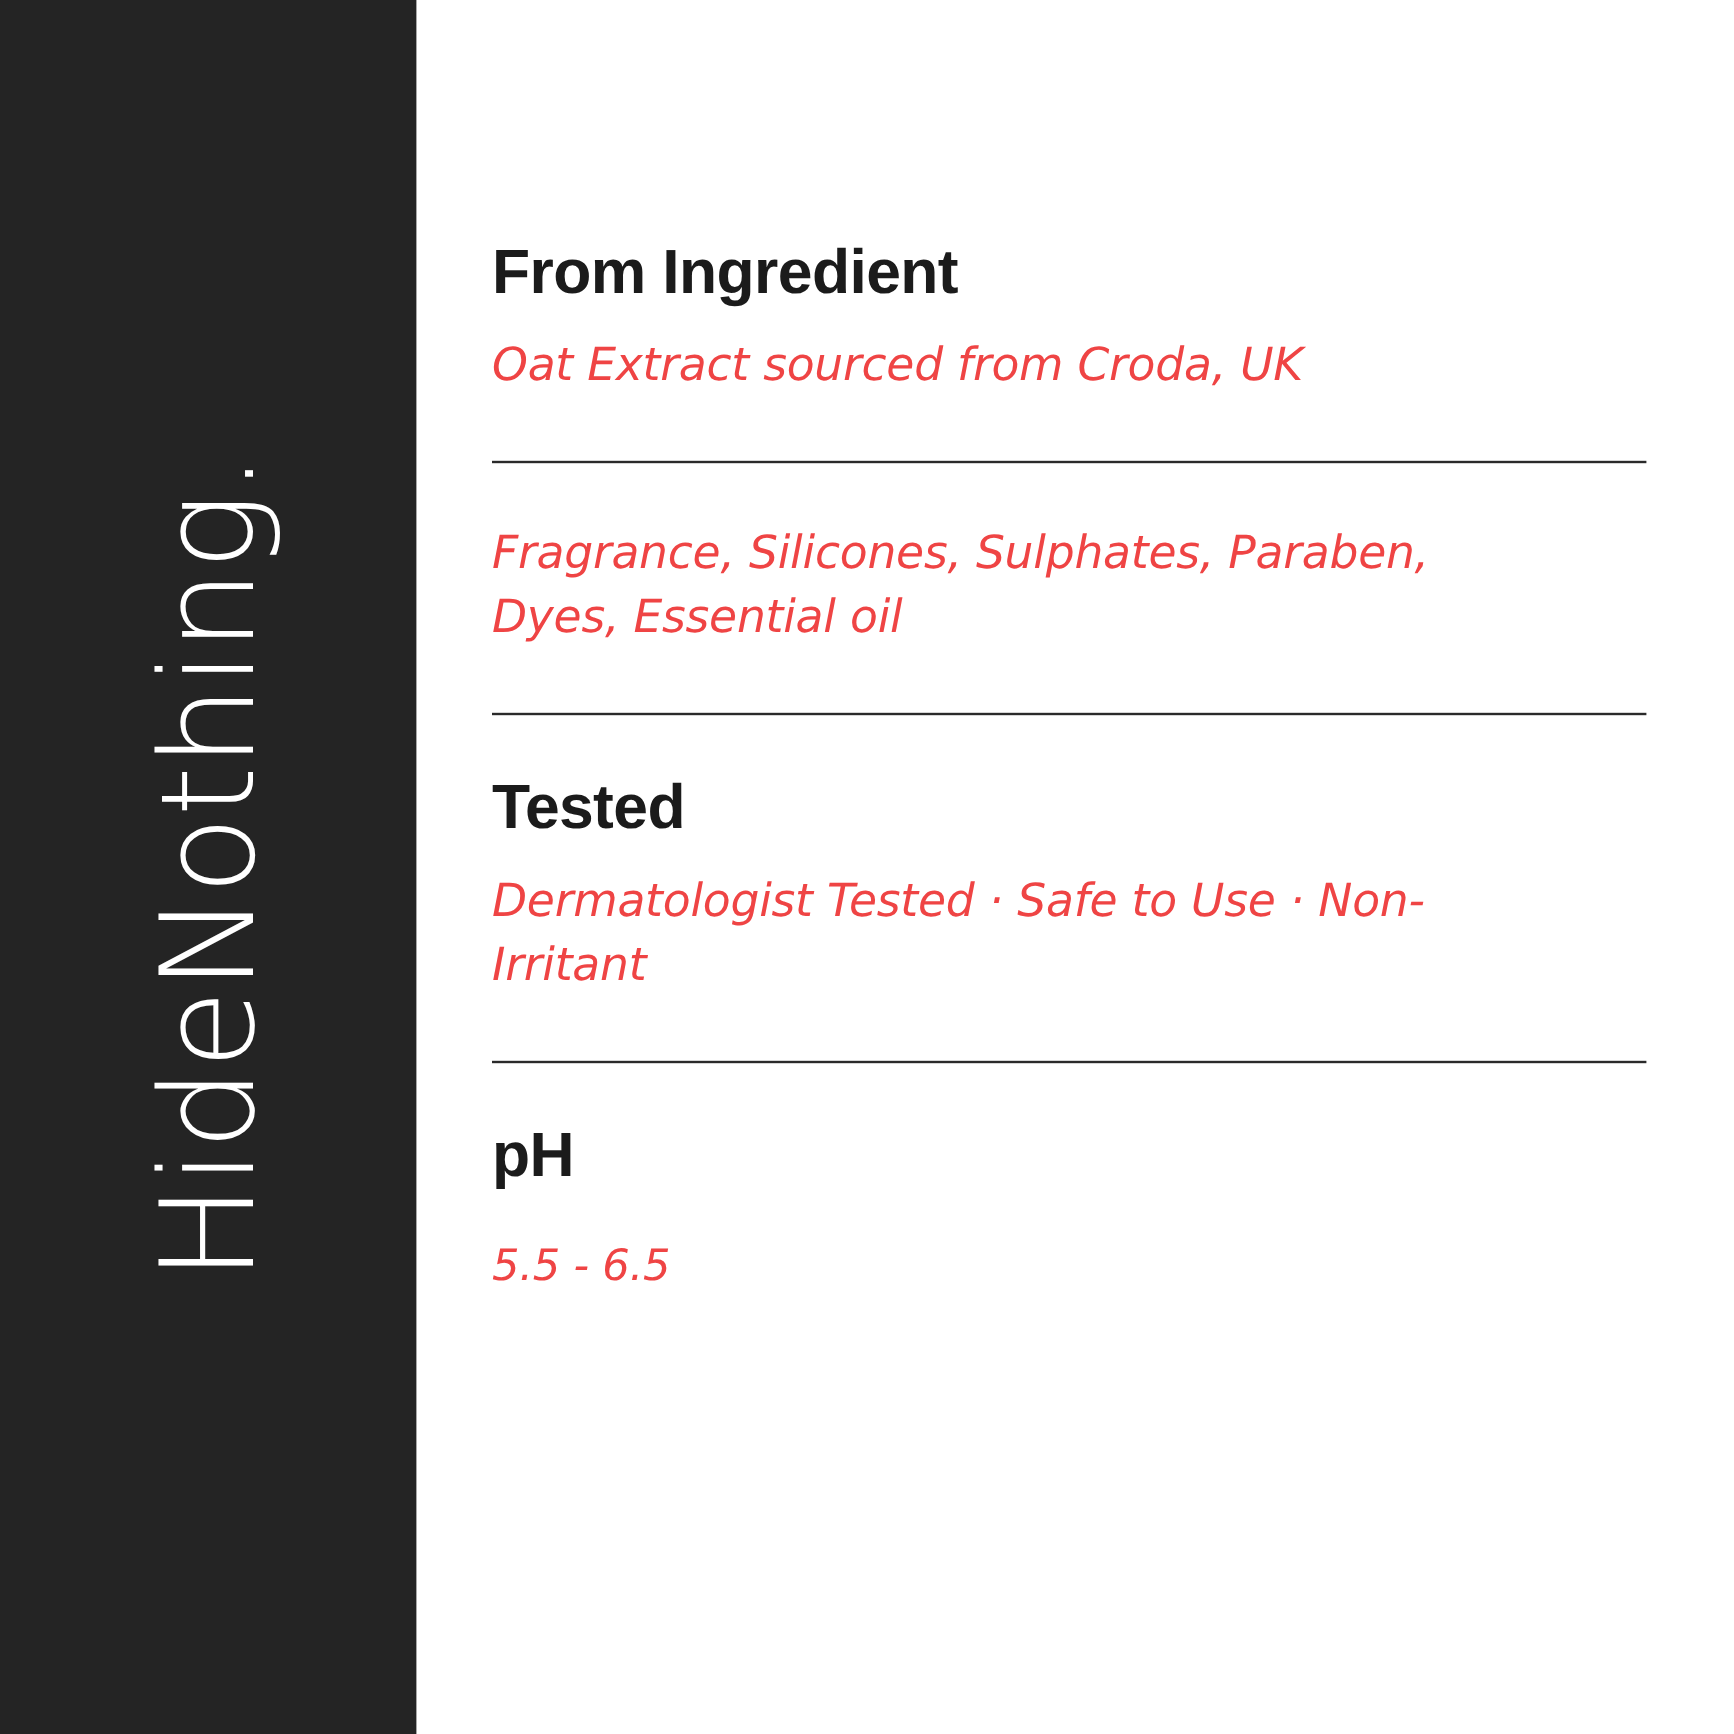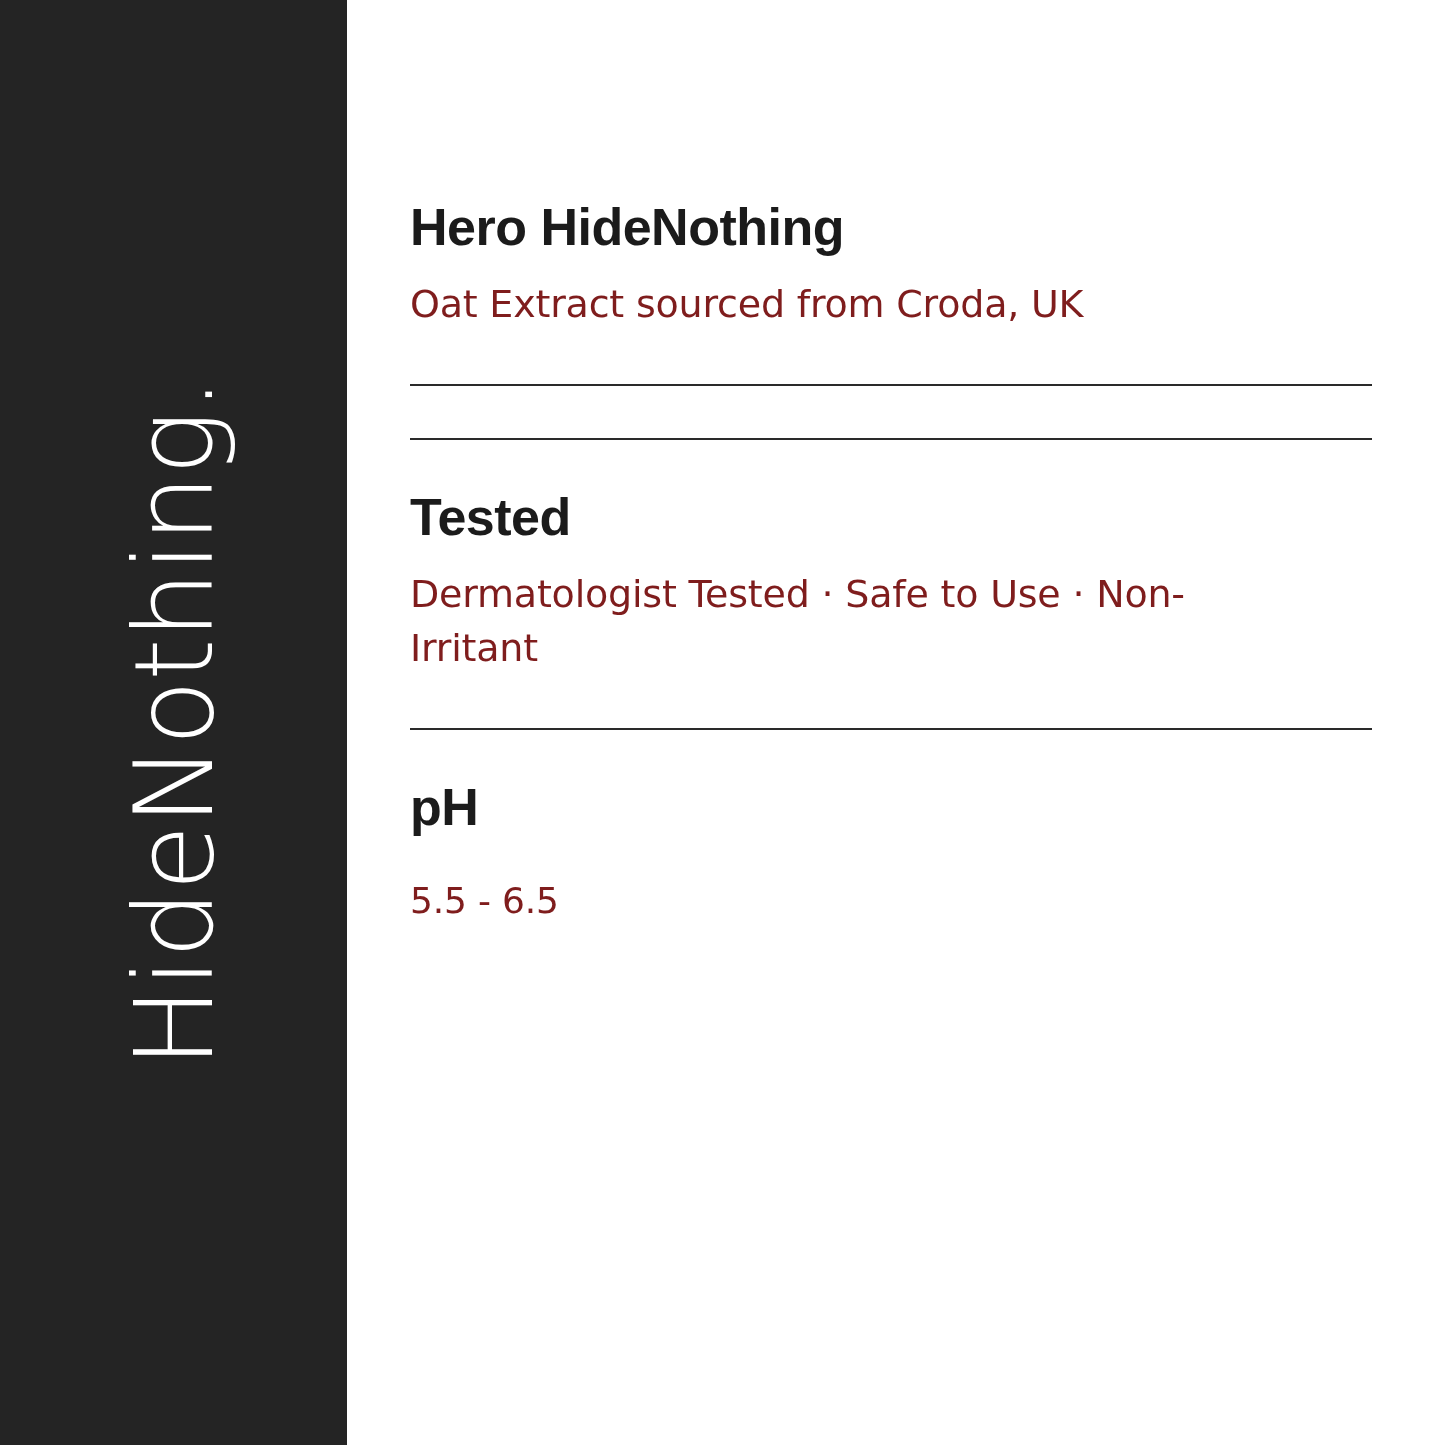--- a/index.html
+++ b/index.html
@@ -60,25 +60,26 @@
     font-weight: bold;
     line-height: 1.12;
     letter-spacing: -0.5px;
     margin: 0 0 22px 0;
     color: #1b1b1b;
   }
   .section-body {
     font-size: 38px;
     font-weight: 400;
     line-height: 1.42;
-    color: #7f1d1d;
+    color: #ef4444;
     margin: 0;
     max-width: 880px;
     font-family: "DejaVu Sans", sans-serif;
     letter-spacing: -0.2px;
+    font-style: italic;
   }
   .divider {
     height: 0;
     border: 0;
     border-top: 2px solid #2a2a2a;
     margin: 52px 0 48px 0;
   }
   .s1 { margin-top: 0; }
   .s-ph .section-title { margin-bottom: 18px; }
   .s-ph .section-body { font-size: 36px; margin-top: 38px; }
@@ -89,27 +90,28 @@
 <div class="page">
 
   <div class="brand-band">
     <div class="brand-text">HideNothing.</div>
   </div>
 
   <div class="content">
     <div class="sections">
 
       <div class="section s1">
-        <h2 class="section-title">Hero HideNothing</h2>
+        <h2 class="section-title">From Ingredient</h2>
         <p class="section-body">Oat Extract sourced from Croda, UK</p>
       </div>
 
       <hr class="divider">
 
       <div class="section">
+        <p class="section-body">Fragrance, Silicones, Sulphates, Paraben, Dyes, Essential oil</p>
       </div>
 
       <hr class="divider">
 
       <div class="section">
         <h2 class="section-title">Tested</h2>
         <p class="section-body">Dermatologist Tested · Safe to Use · Non-Irritant</p>
       </div>
 
       <hr class="divider">

